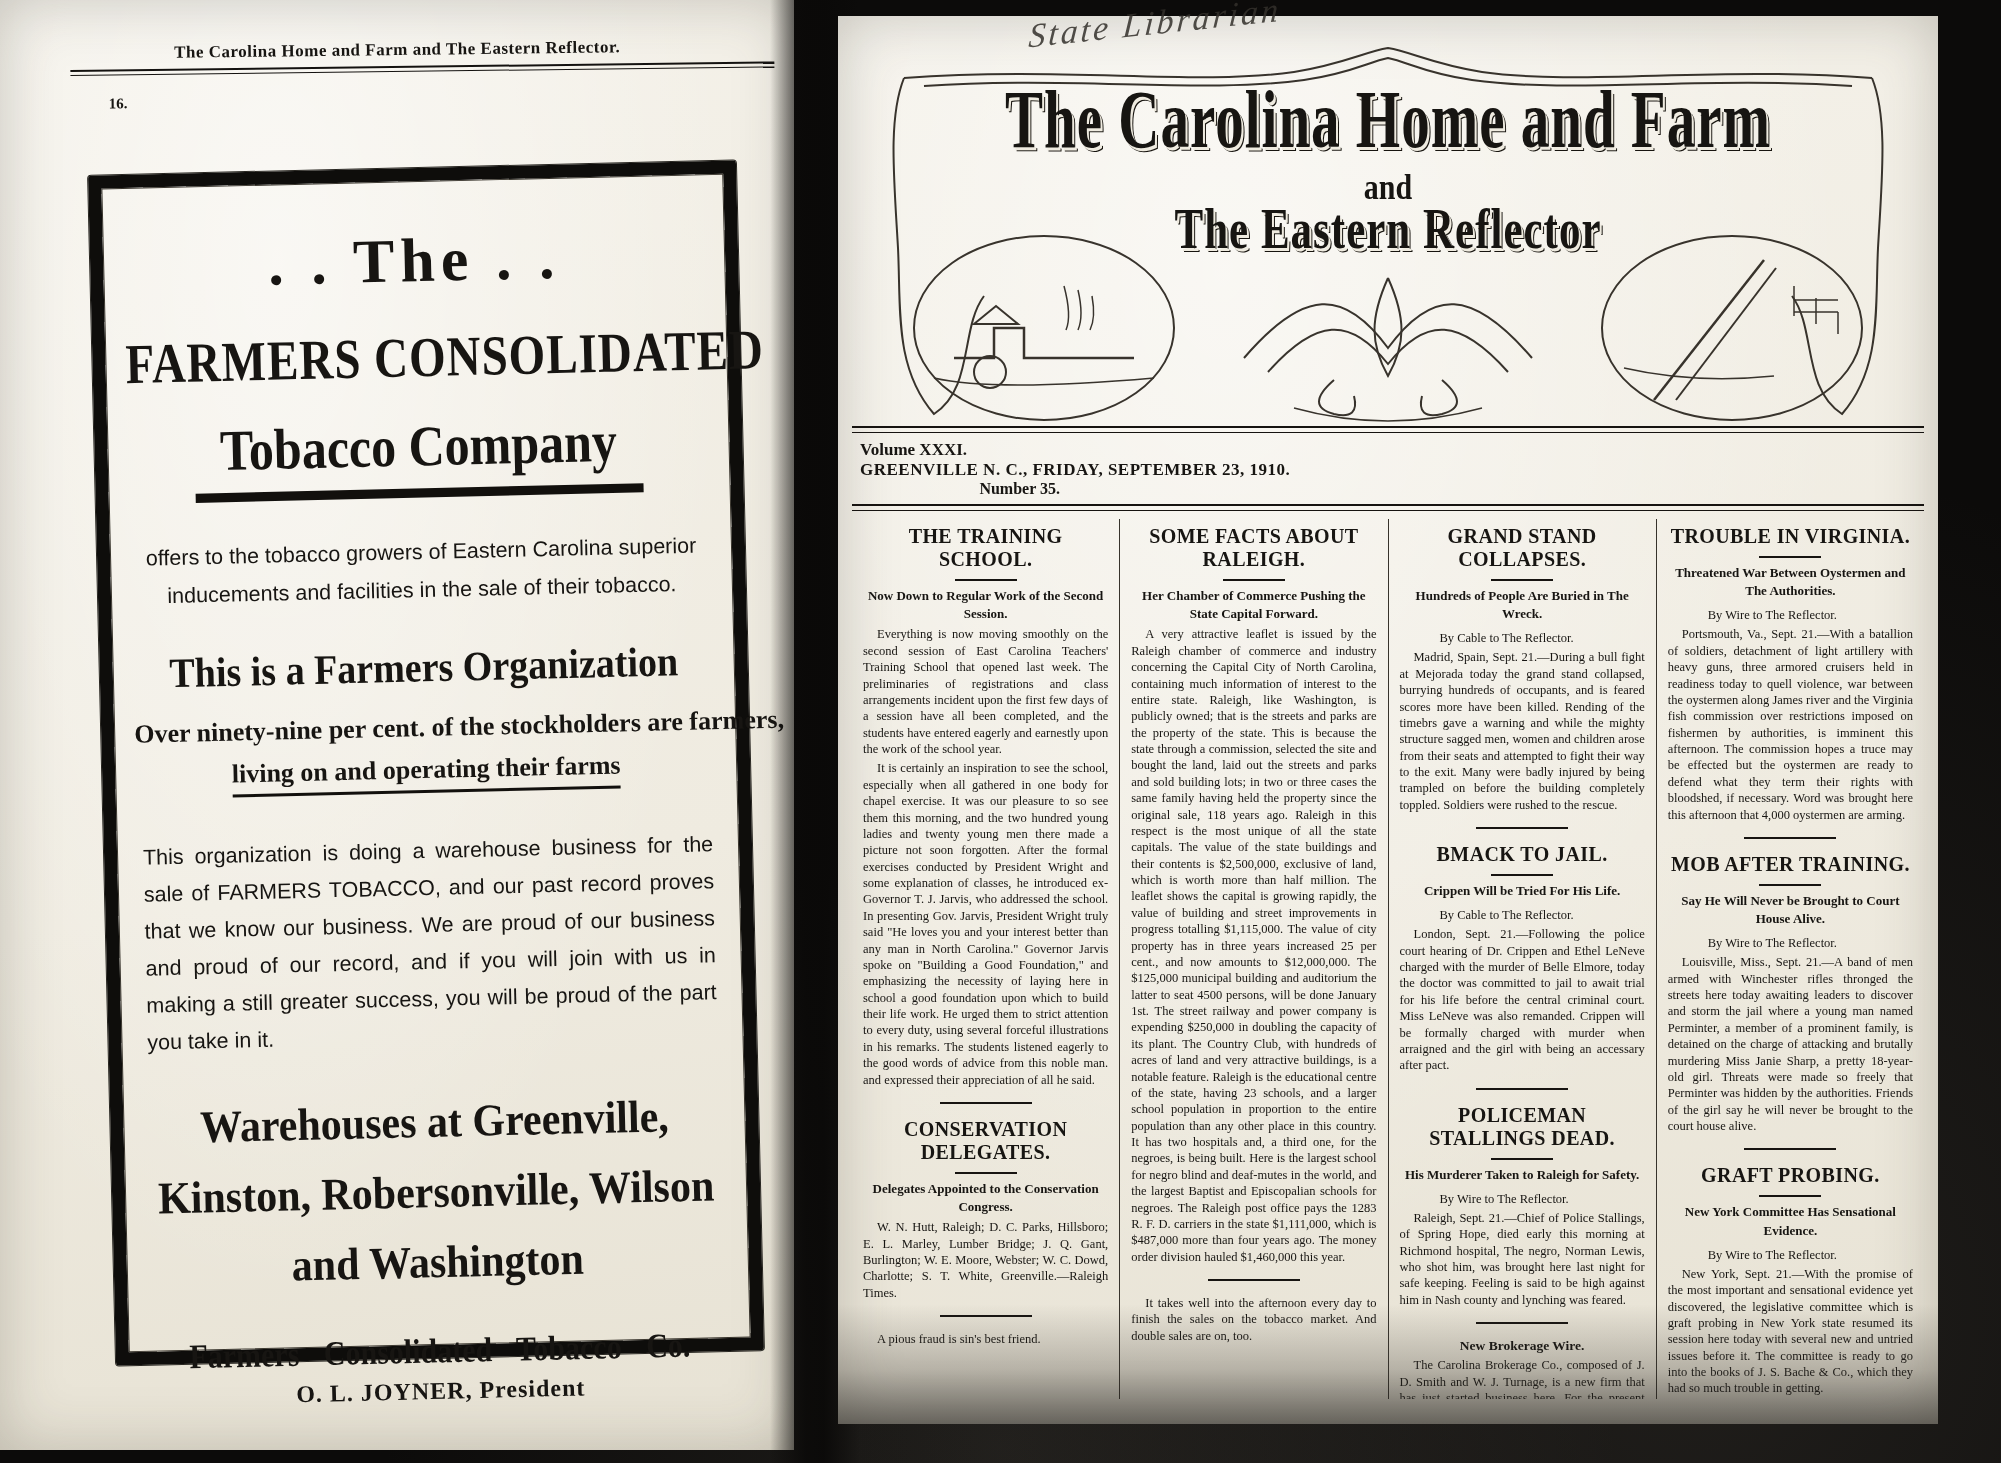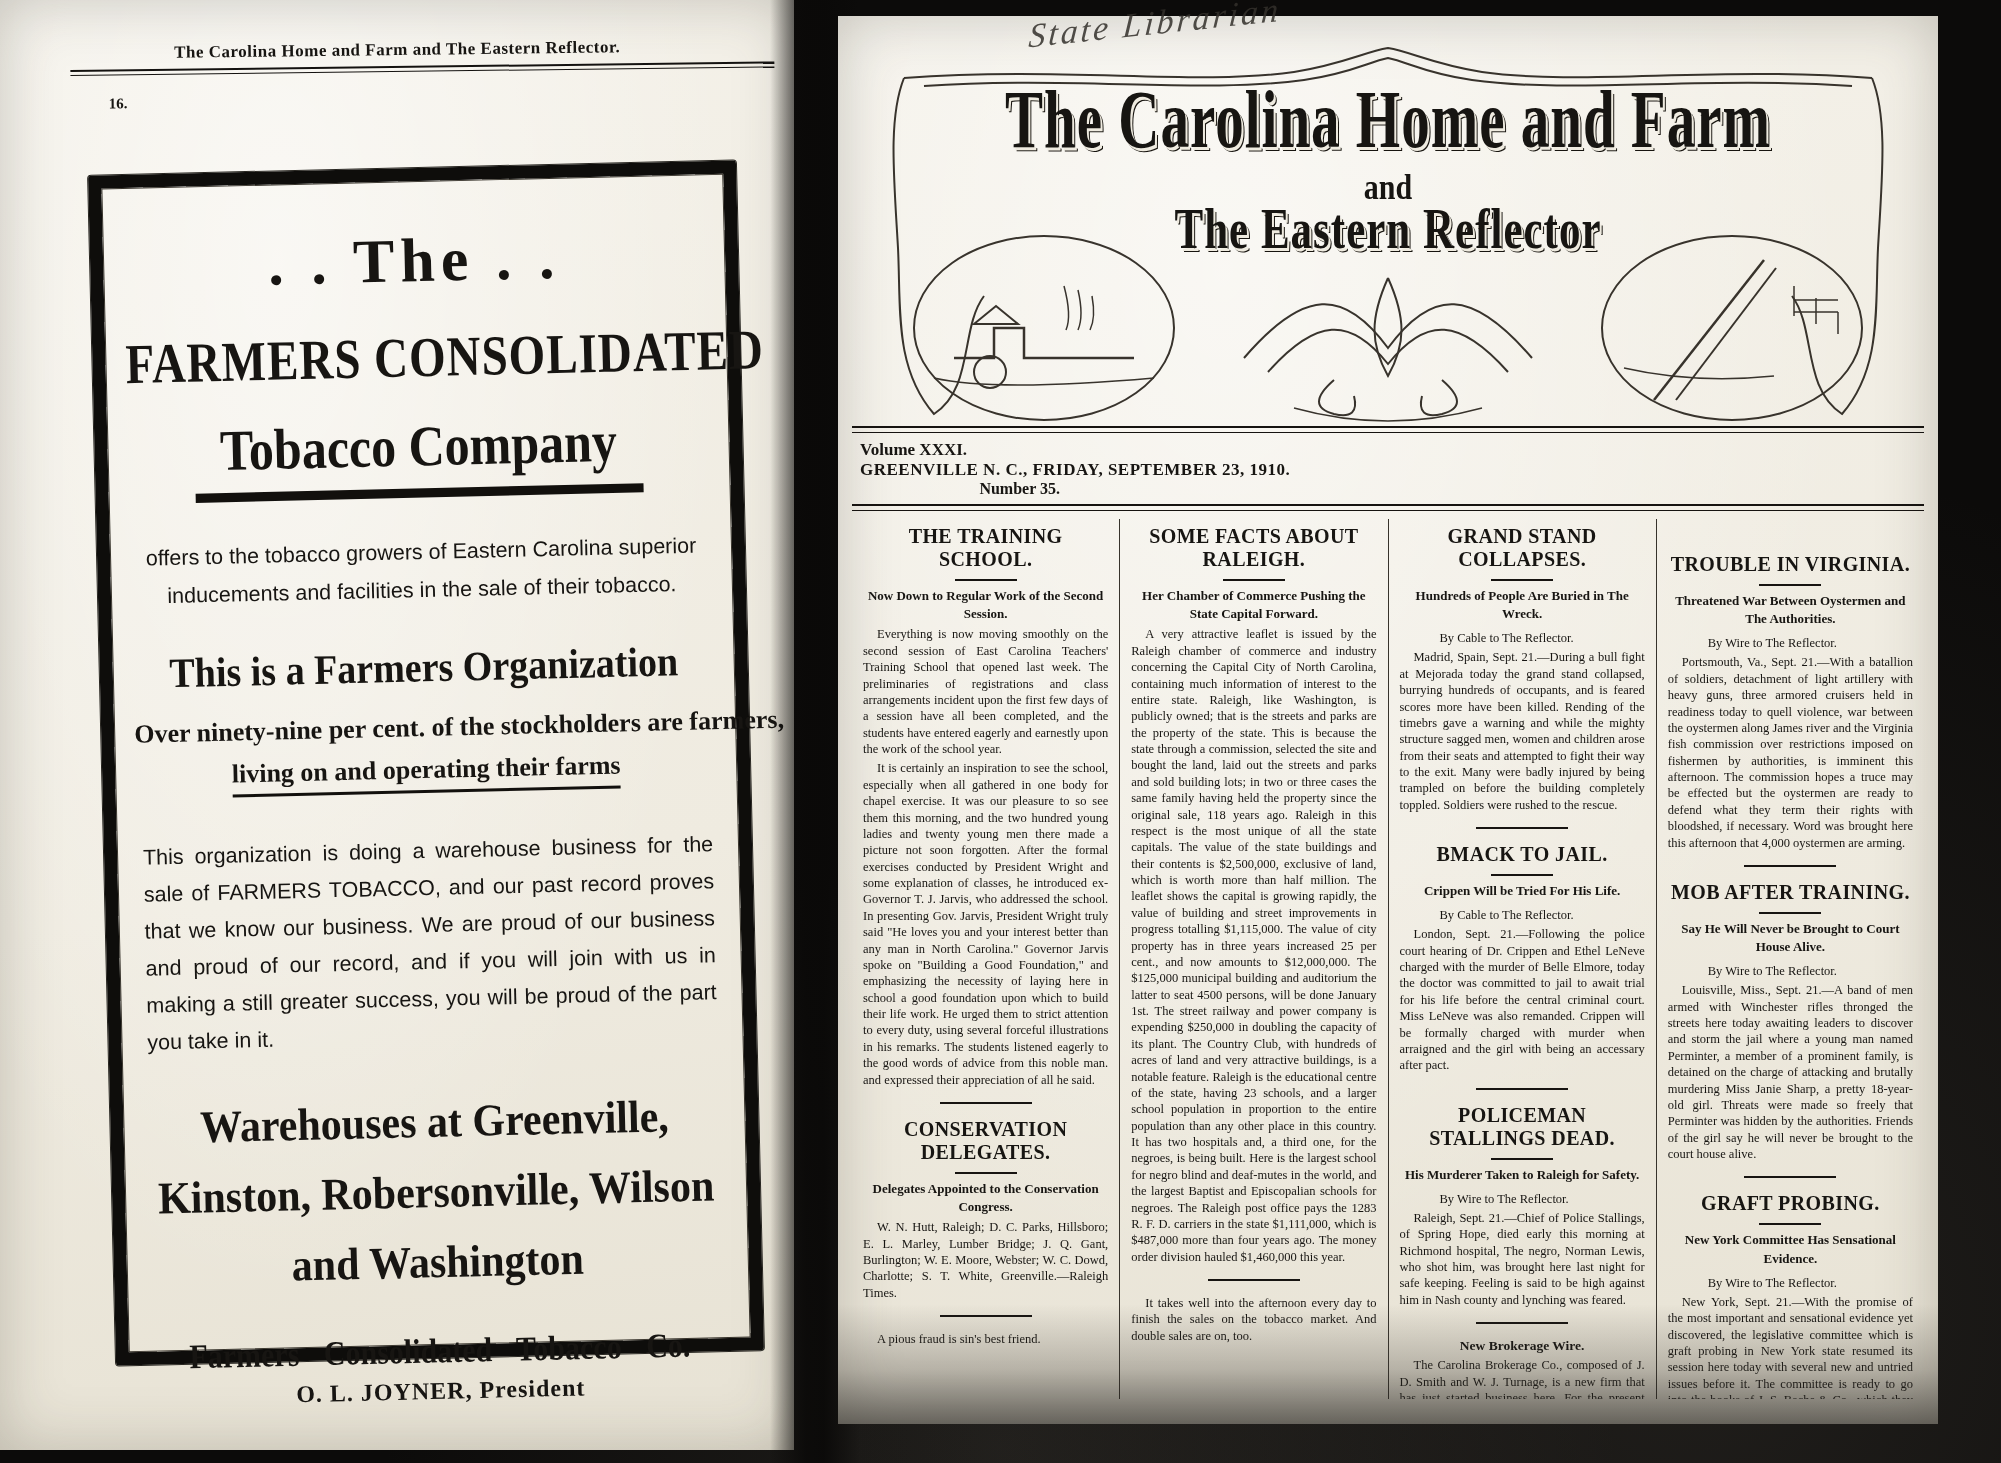--- a/index.html
+++ b/index.html
@@ -61,21 +61,21 @@
        text-shadow:2px 2px 0 #efebe0,3px 3px 0 #17140f;}
   #motto{text-align:center;font-size:14.5px;font-weight:bold;margin-top:2px;}
   .dbl-rule{margin:0 14px;border-top:2px solid #161310;border-bottom:1px solid #161310;height:4px;}
   #dateline{display:flex;align-items:baseline;margin:7px 22px 6px 22px;font-weight:bold;flex-direction:column;}
   #vol{font-size:17px;width:200px;}
   #dl-date{flex:1;text-align:center;font-size:17px;letter-spacing:.5px;}
   #num{font-size:16px;width:200px;text-align:right;}
 
   #columns{display:flex;margin:8px 14px 0 14px;height:880px;overflow:hidden;}
   .col{flex:1;padding:2px 11px 0 11px;border-right:1px solid #37332c;}
-  .col:last-child{border-right:none;margin-top:28px;}
+  .col:last-child{border-right:none;}
   .story-head{font-size:20px;font-weight:bold;text-align:center;letter-spacing:.4px;margin:4px 0 0 0;}
   .head-rule{width:62px;height:2px;background:#171411;margin:8px auto 6px auto;}
   .story-sub{font-size:13px;font-weight:bold;text-align:center;line-height:1.4;margin:4px 0 2px 0;}
   .byline{font-size:12.5px;margin:8px 0 0 0;padding-left:40px;}
   .story-p{font-size:12.5px;line-height:1.31;text-align:justify;text-indent:14px;margin:3px 0 0 0;}
   .story-rule{width:92px;height:2px;background:#171411;margin:14px auto;}
   .small-head{font-size:13.5px;font-weight:bold;text-align:center;margin:2px 0;}
 </style>
 </head>
 <body>

